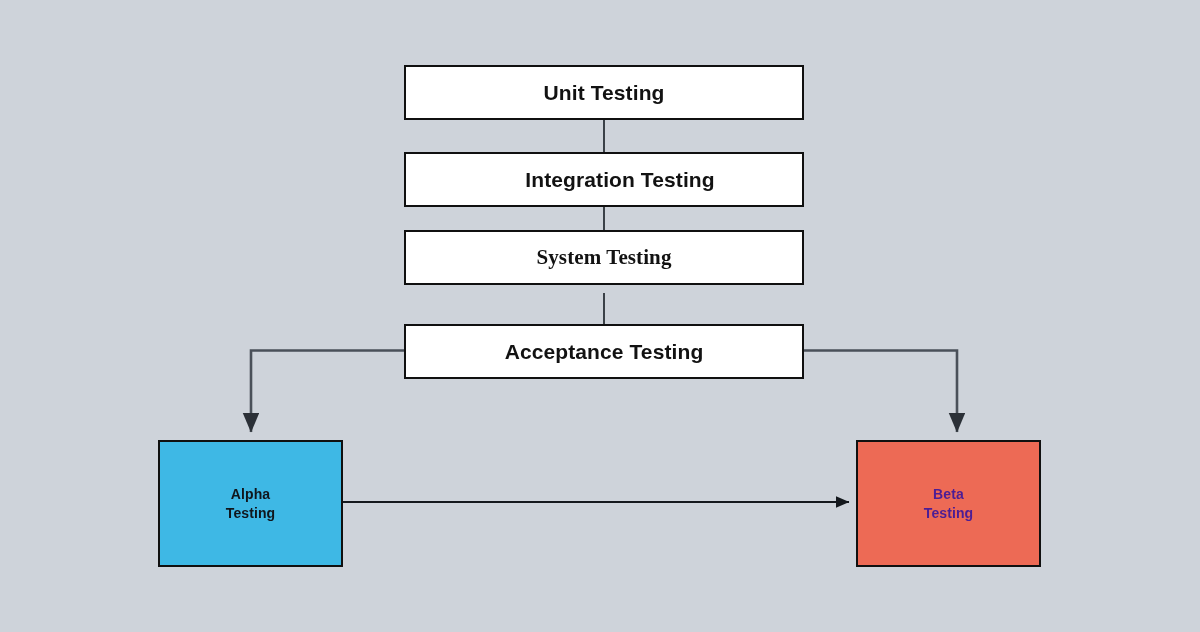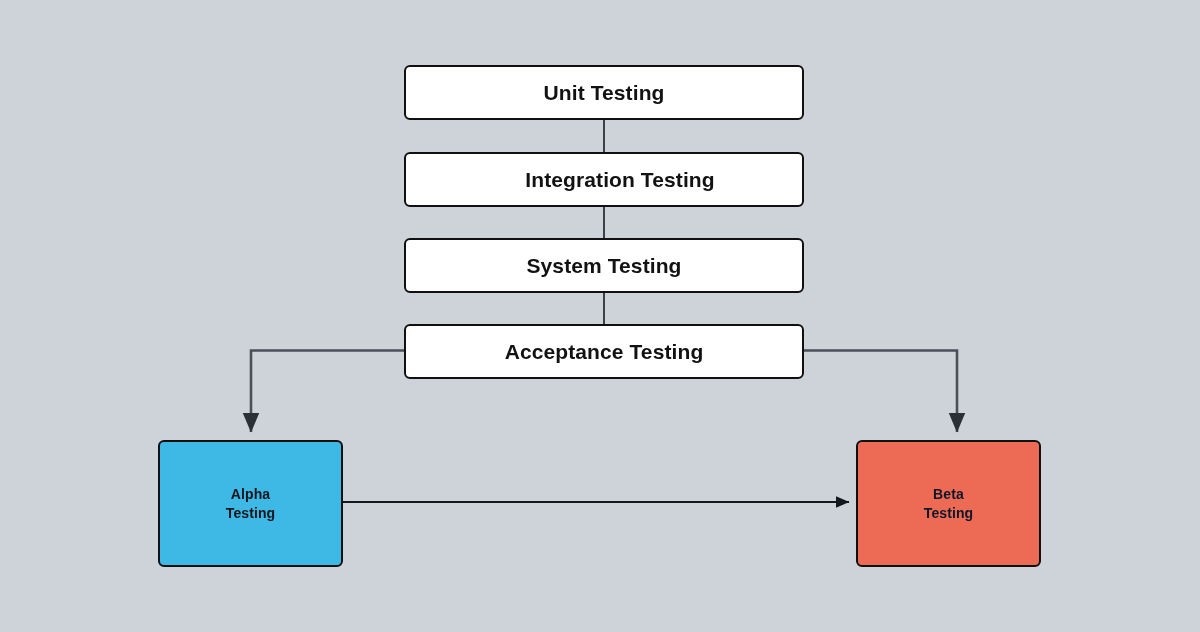--- a/index.html
+++ b/index.html
@@ -30,53 +30,52 @@
   .node {
     position: absolute;
     box-sizing: border-box;
     display: flex;
     align-items: center;
     justify-content: center;
     text-align: center;
     font-weight: bold;
     line-height: 1.30;
     letter-spacing: 0.1px;
-    border-radius: 6px;
   }
   .node.stage {
     background: #ffffff;
     border: 2px solid #101010;
     font-size: 21px;
     color: #121212;
     left: 404px;
     width: 400px;
     height: 55px;
   }
   .node.release {
     border: 2px solid #101010;
     font-size: 14px;
     width: 185px;
     height: 127px;
   }
   #node-unit-testing    { top: 65px; }
   #node-integration-testing { top: 152px; padding-left: 32px; }
-  #node-system-testing  { top: 238px; }
+  #node-system-testing  { top: 230px; font-family: Liberation Serif, serif; }
   #node-acceptance-testing { top: 324px; align-items: center; }
 
   #node-alpha-testing {
     left: 158px;
     top: 440px;
     background: #3eb8e5;
     color: #10161c;
   }
   #node-beta-testing {
     left: 856px;
     top: 440px;
     background: #ed6a55;
-    color: #0f172a;
+    color: #4c1d95;
   }
   .label {
     display: block;
     padding: 0 8px;
     white-space: pre-line;
   }
 </style>
 </head>
 <body>
 

